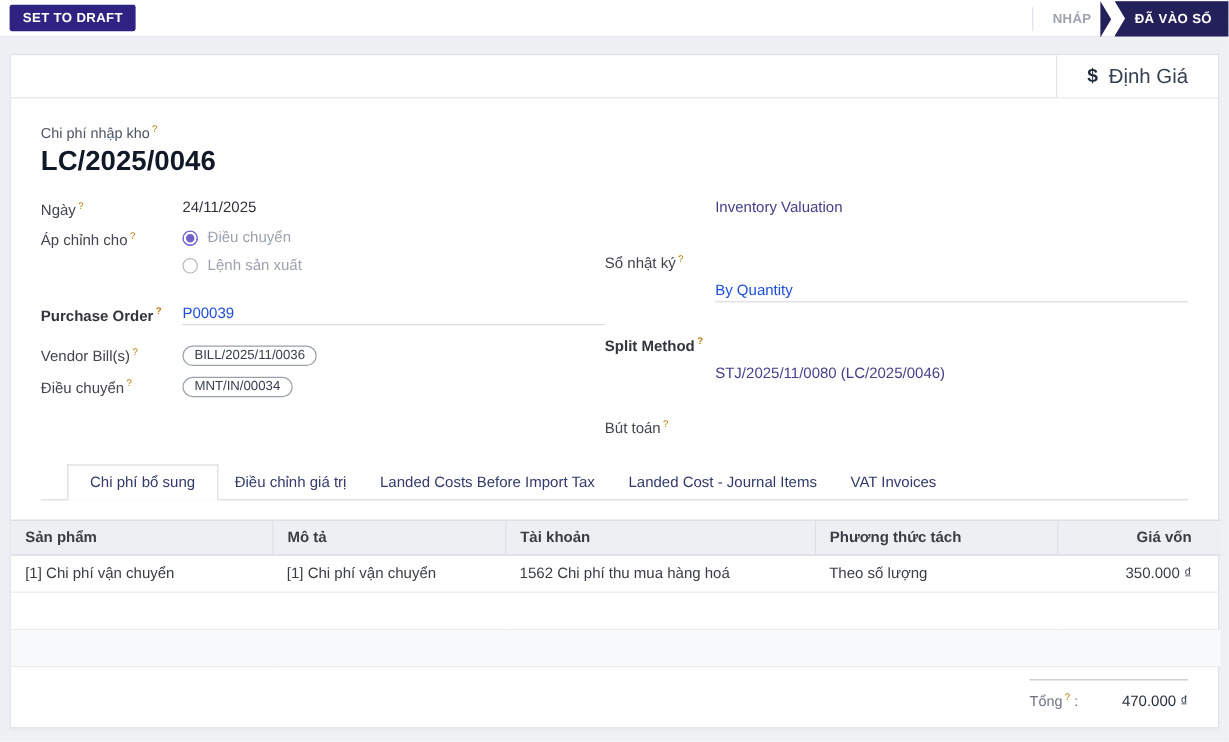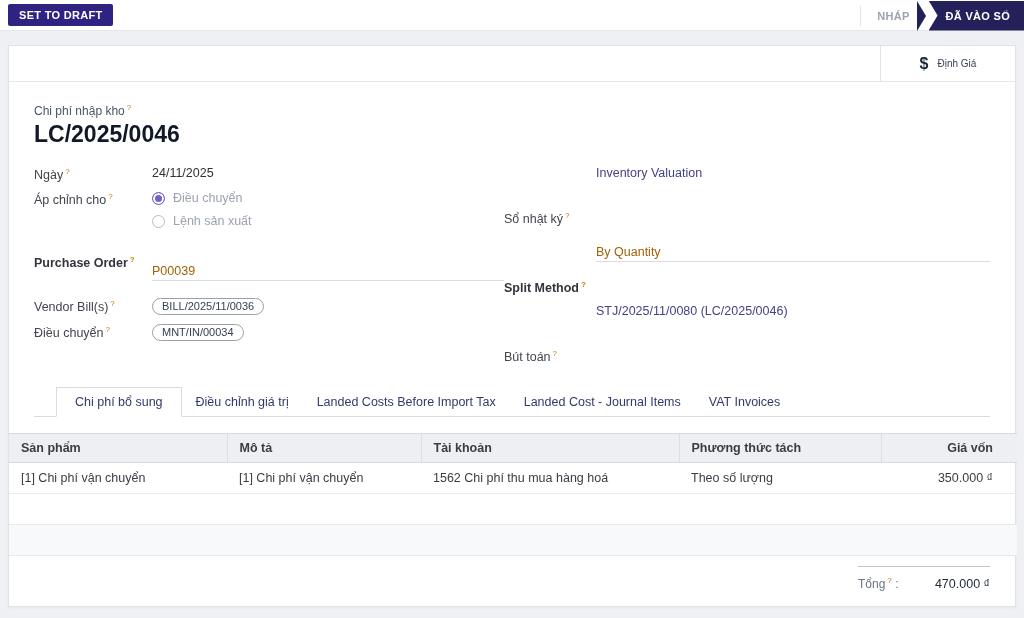--- a/index.html
+++ b/index.html
@@ -45,37 +45,37 @@
   .btnbar{
     position:relative; height:36px; border-bottom:1px solid #e4e6ea;
   }
   .valuation-btn{
     position:absolute; right:0; top:0; height:100%; width:135px;
     background:#fff; border:none; border-left:1px solid #e4e6ea;
     display:flex; align-items:center; justify-content:center; gap:9px;
     font-family:inherit; cursor:pointer;
   }
   .dollar{ font-size:16px; font-weight:700; color:#1f2937; }
-  .valuation-label{ font-size:10px; color:#374151; }
+  .valuation-label{ font-size:17px; color:#374151; }
   .content{ padding:0 25px; }
   sup.help{ color:#bb7a06; font-size:8px; margin-left:2px; cursor:pointer; }
   
   .title-block{ margin-top:21px; }
   .title-label{ font-size:12px; color:#4b5563; }
   .record-title{ font-size:23px; font-weight:700; color:#111827; margin-top:3px; }
   
   .fields{ display:flex; margin-top:18px; }
   .col-left{ width:470px; flex:none; }
   .col-right{ flex:1; }
   .frow{ display:flex; align-items:flex-start; margin-bottom:9px; }
   .flabel{ width:118px; flex:none; font-size:12.5px; color:#43454d; padding-top:1px; }
   .col-right .flabel{ width:92px;margin-top:44px; }
   .flabel.bold{ font-weight:700; color:#33353c; }
   .fvalue{ flex:1; font-size:12.5px; color:#2f3138; }
-  .fvalue.muted{ color:#a16207;margin-top:10px; }
+  .fvalue.muted{ color:#1d4ed8; }
   .fvalue.link{ color:#45408a; cursor:pointer; }
   .fvalue.underlined{ border-bottom:1px solid #d9dbe0; padding-bottom:2px; }
   .radio-group{ flex:1; }
   .radio-row{ display:flex; align-items:center; margin-bottom:9px; cursor:pointer; }
   .radio{
     width:13px; height:13px; border-radius:50%; margin-right:8px; flex:none;
     border:1px solid #b6bac2; background:#fff;
   }
   .radio.selected{
     border:1px solid #6f62c8; background:#6f62c8; box-shadow:inset 0 0 0 2px #fff;

